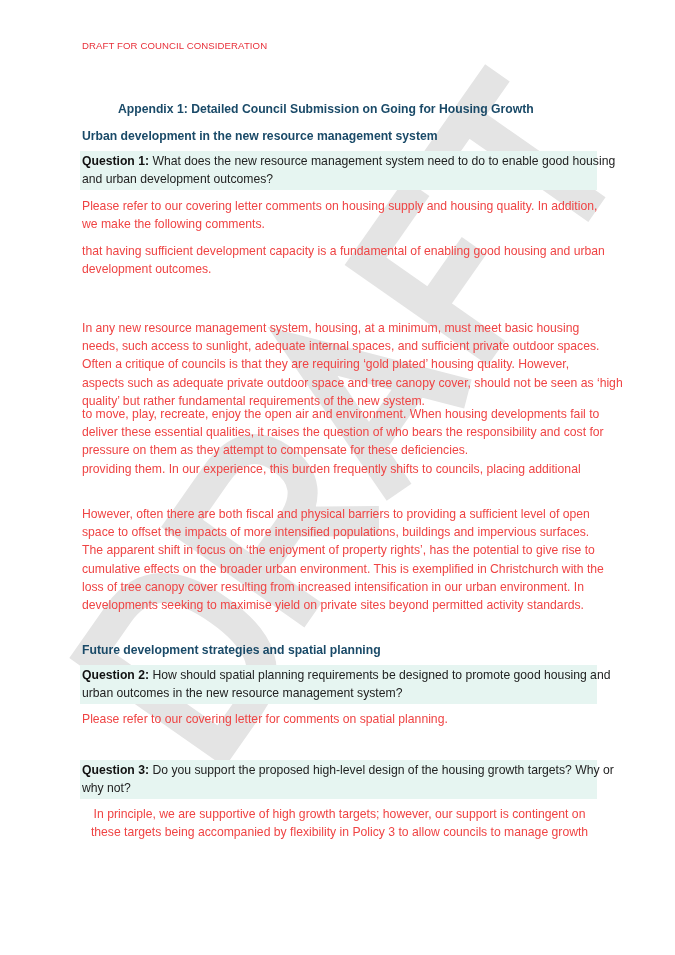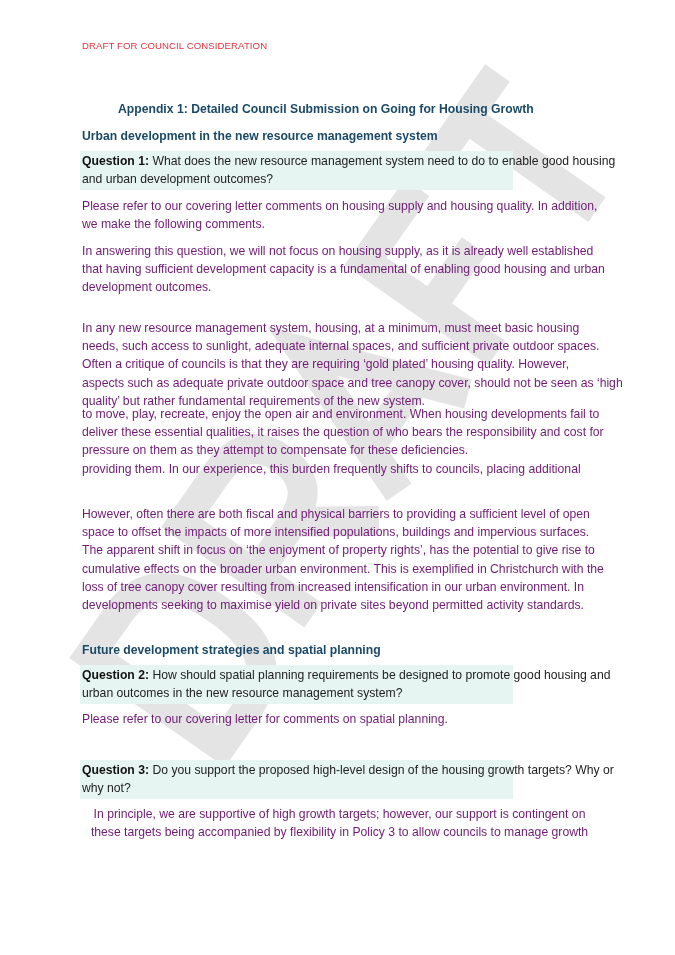--- a/index.html
+++ b/index.html
@@ -57,39 +57,39 @@
       position: absolute;
       left: 0;
       font-size: 12.2px;
       font-weight: bold;
       color: #1a4a68;
       white-space: nowrap;
     }
     .question-box {
       position: absolute;
       left: -2px;
-      width: 433px;
+      width: 517px;
       background: #e6f5f1;
       padding: 1px 2px 2px 2px;
       font-size: 12.2px;
       line-height: 18.2px;
       color: #222222;
       box-sizing: border-box;
     }
     .question-box .q-label {
       font-weight: bold;
       color: #111111;
     }
     .para {
       position: absolute;
       left: 0;
       width: 515px;
       font-size: 12.2px;
       line-height: 18.2px;
-      color: #701a75;
+      color: #ef4444;
       margin: 0;
     }
     .line { display: block; white-space: nowrap; }
   </style>
 </head>
 <body>
 
 <div class="page">
 
   <svg class="watermark" viewBox="0 0 675 955" xmlns="http://www.w3.org/2000/svg">
@@ -119,21 +119,20 @@
       <span class="line"><span class="q-label">Question 1:</span> <span>What does the new resource management system need to do to enable good housing</span></span>
       <span class="line">and urban development outcomes?</span>
     </div>
 
     <div class="para" style="top:197px;">
       <span class="line">Please refer to our covering letter comments on housing supply and housing quality. In addition,</span>
       <span class="line">we make the following comments.</span>
     </div>
 
     <div class="para" style="top:242px;">
-      <span class="line">In answering this question, we will not focus on housing supply, as it is already well established</span>
       <span class="line">that having sufficient development capacity is a fundamental of enabling good housing and urban</span>
       <span class="line">development outcomes.</span>
     </div>
 
     <div class="para" style="top:319px;">
       <span class="line">In any new resource management system, housing, at a minimum, must meet basic housing</span>
       <span class="line">needs, such access to sunlight, adequate internal spaces, and sufficient private outdoor spaces.</span>
       <span class="line">Often a critique of councils is that they are requiring ‘gold plated’ housing quality. However,</span>
       <span class="line">aspects such as adequate private outdoor space and tree canopy cover, should not be seen as ‘high</span>
       <span class="line">quality’ but rather fundamental requirements of the new system.</span>

